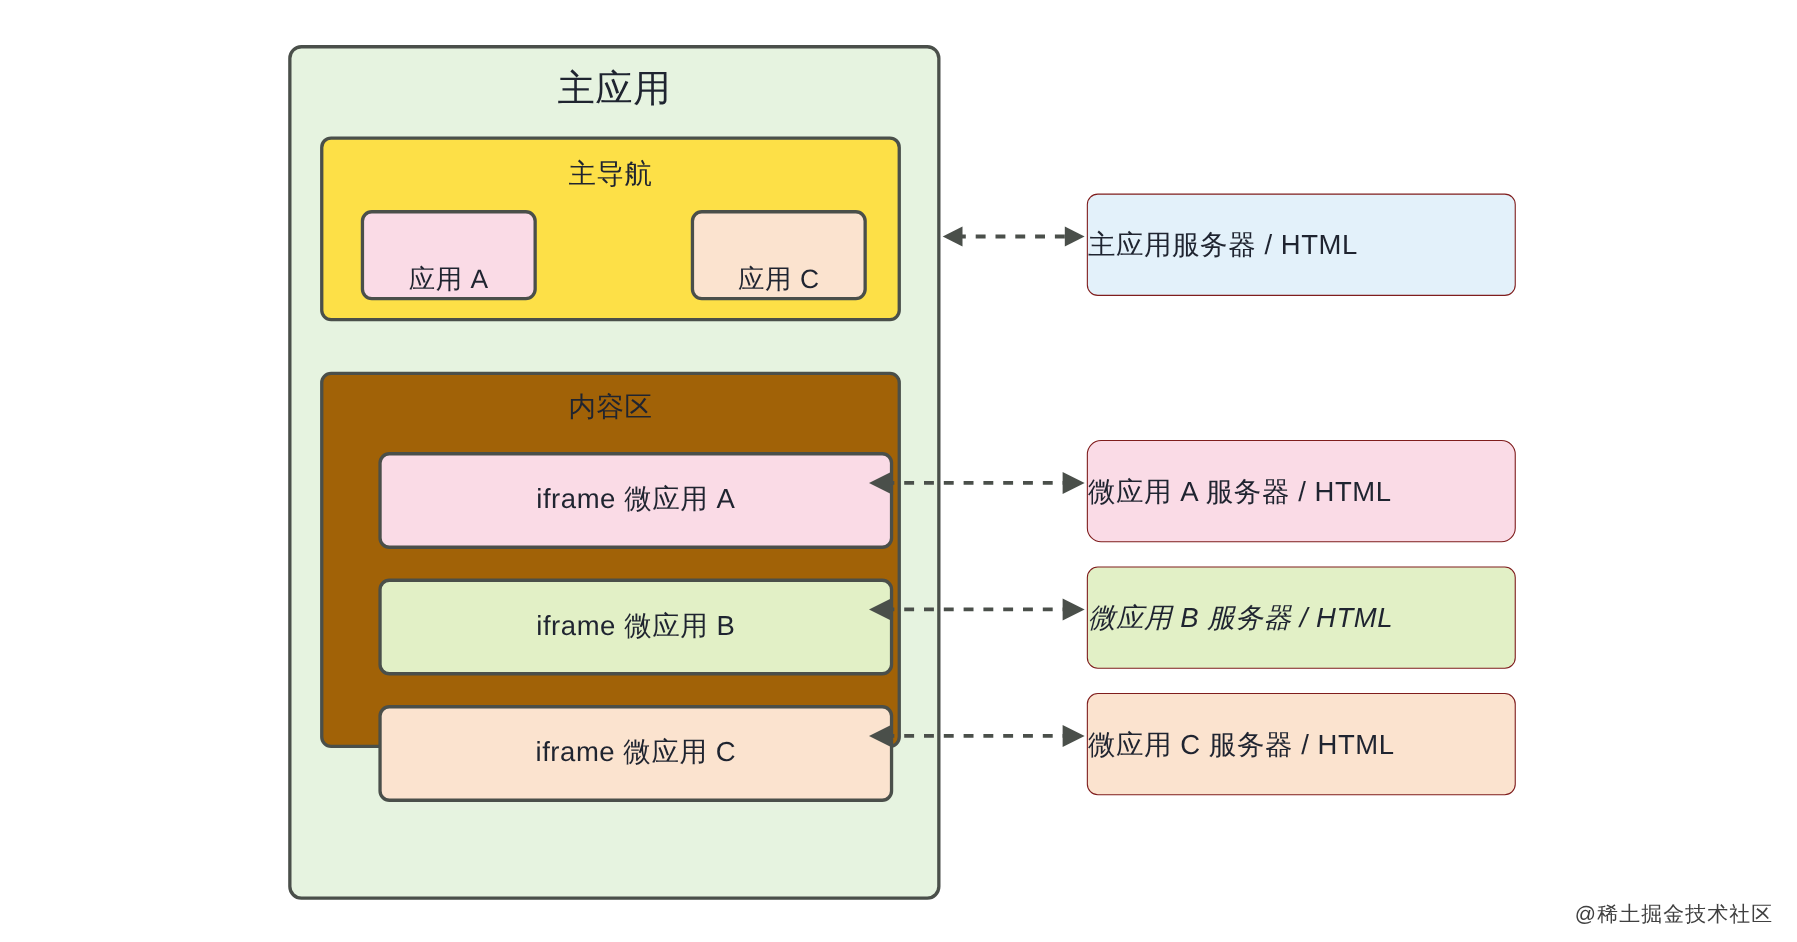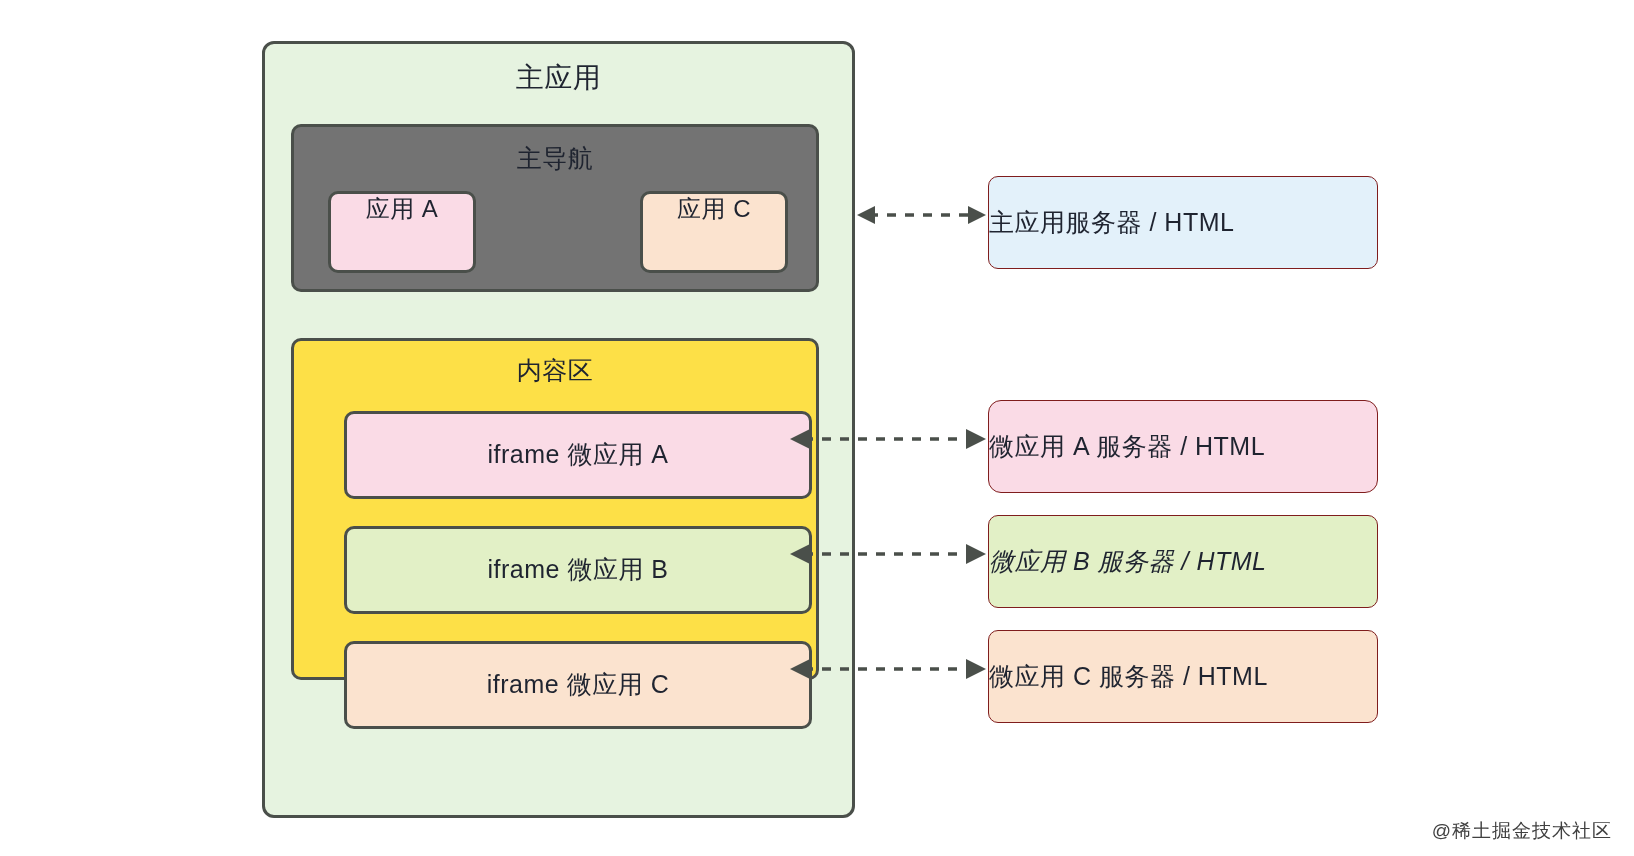--- a/index.html
+++ b/index.html
@@ -35,78 +35,78 @@
     letter-spacing: 0.5px;
   }
   .node.label-top {
     align-items: flex-start;
     justify-content: center;
   }
   .node.label-top > .node-title {
     margin-top: 16px;
   }
   .node-title {
-    font-size: 28px;
+    font-size: 34px;
     color: #1f2430;
     pointer-events: none;
   }
 
   
   #main-app {
     left: 262px;
     top: 41px;
     width: 593px;
     height: 777px;
     background: #e6f3e0;
     border-radius: 12px;
   }
 
   
   #main-nav {
     left: 291px;
     top: 124px;
     width: 528px;
     height: 168px;
-    background: #737373;
+    background: #fde047;
   }
   #main-nav .node-title { margin-top: 16px; font-size: 25px; }
 
   .nav-apps {
     position: absolute;
     left: 34px;
     top: 64px;
     width: 460px;
     height: 82px;
     display: flex;
     justify-content: space-between;
     align-items: stretch;
   }
   .nav-app {
     box-sizing: border-box;
-    width: 148px;
+    width: 160px;
     border: 3px solid #4a4f4a;
     border-radius: 10px;
     display: flex;
-    align-items: flex-start;
+    align-items: flex-end;
     justify-content: center;
     font-size: 24px;
     letter-spacing: 0.5px;
   }
   .fill-pink   { background: #fadbe6; }
   .fill-green  { background: #e2f0c6; }
   .fill-orange { background: #fbe3cf; }
   .fill-blue   { background: #e3f1fa; }
 
   
   #content-area {
     left: 291px;
     top: 338px;
     width: 528px;
     height: 342px;
-    background: #fde047;
+    background: #a16207;
   }
   #content-area .node-title { margin-top: 14px; font-size: 25px; }
 
   .iframe-box {
     position: absolute;
     left: 26px;
     width: 468px;
     height: 88px;
     box-sizing: border-box;
     border: 3px solid #4a4f4a;

